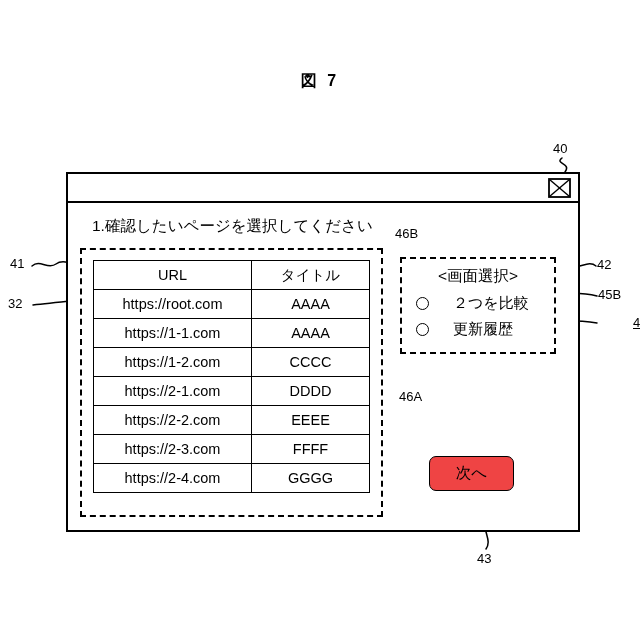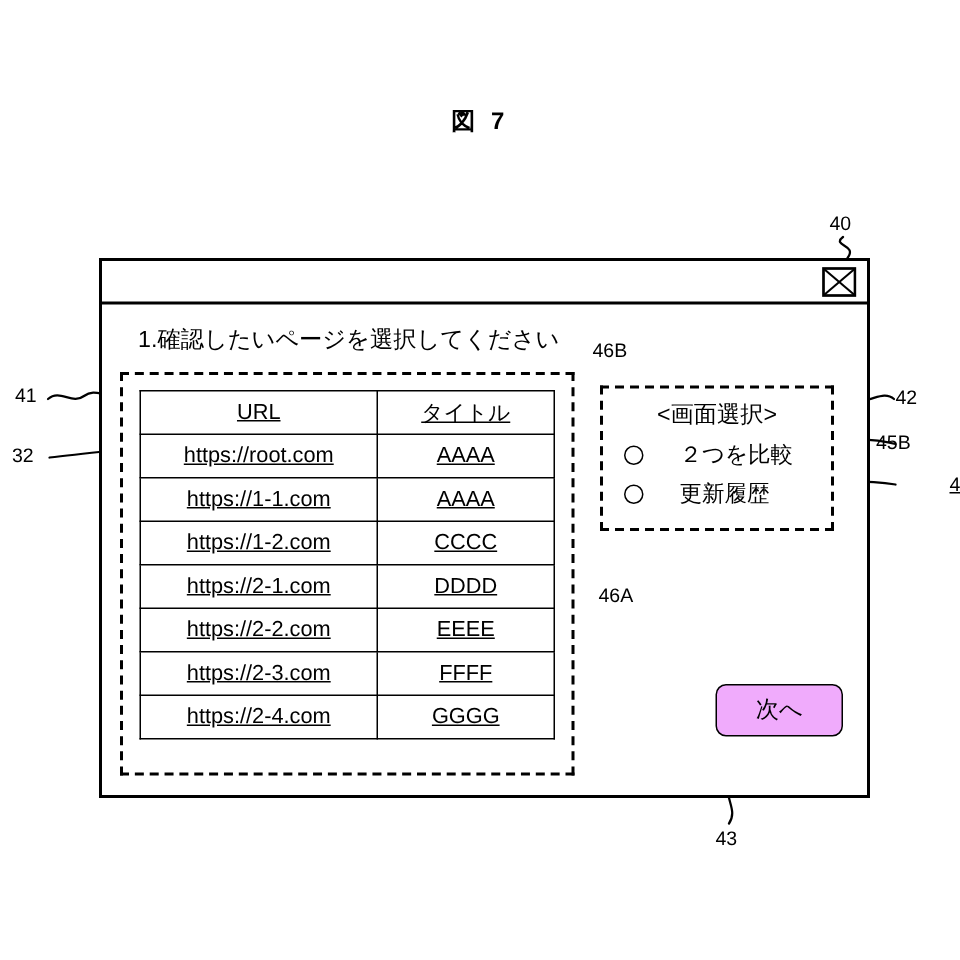--- a/index.html
+++ b/index.html
@@ -14,32 +14,32 @@
   .window { position:absolute; left:66px; top:172px; width:514px; height:360px;
             border:2px solid #000; background:#fff; }
   .titlebar { position:absolute; left:0; top:0; width:100%; height:29px; border-bottom:2px solid #000; }
   .close-box { position:absolute; right:7px; top:4px; width:23px; height:20px; cursor:pointer; line-height:0; }
 
   .instruction { position:absolute; left:24px; top:42px; font-size:15.5px; }
 
   .table-region { position:absolute; left:12px; top:74px; width:303px; height:269px; border:2px dashed #000; }
   table.page-table { position:absolute; left:11px; top:10px; border-collapse:collapse; background:#fff; }
   .page-table th, .page-table td { border:1.6px solid #000; font-size:14.5px; font-weight:normal;
-                                   text-align:center; height:29px; padding:0 4px; white-space:nowrap;text-decoration:underline; }
+                                   text-align:center; height:29px; padding:0 4px; white-space:nowrap; }
   .col-url { width:158px; }
   .col-title { width:118px; }
 
   .select-region { position:absolute; left:332px; top:83px; width:156px; height:97px; border:2px dashed #000; }
   .select-title { margin-top:7px; text-align:center; font-size:15.5px; }
   .radio-row { display:flex; align-items:center; gap:24px; margin:7px 0 0 14px; font-size:15px; cursor:pointer; }
   .radio-circle { width:13px; height:13px; border:1.6px solid #000; border-radius:50%; background:#fff; flex:0 0 auto; }
 
   .next-button { position:absolute; left:361px; top:282px; width:85px; height:35px;
-                 border:1.8px solid #000; border-radius:7px; background:#f0abfc;
-                 font-size:15.5px; font-family:inherit; cursor:pointer;margin-left:48px; }
+                 border:1.8px solid #000; border-radius:7px; background:#ef4444;
+                 font-size:15.5px; font-family:inherit; cursor:pointer; }
 
   .ref-label { position:absolute; font-size:13px; }
 </style>
 </head>
 <body>
 
 <div class="canvas">
 
   <svg class="overlay" viewBox="0 0 640 640">
     <defs>
@@ -126,19 +126,19 @@
     </div>
 
     <button class="next-button">次へ</button>
 
   </div>
 
   <div class="ref-label" style="left:553px; top:141px;">40</div>
   <div class="ref-label" style="left:10px;  top:256px;">41</div>
   <div class="ref-label" style="left:8px;   top:296px;">32</div>
   <div class="ref-label" style="left:597px; top:257px;">42</div>
-  <div class="ref-label" style="left:584px; top:287px;">45B</div>
+  <div class="ref-label" style="left:598px; top:287px;">45B</div>
   <div class="ref-label" style="left:633px; top:315px;text-decoration:underline;">45A</div>
   <div class="ref-label" style="left:395px; top:226px;">46B</div>
   <div class="ref-label" style="left:399px; top:389px;">46A</div>
   <div class="ref-label" style="left:477px; top:551px;">43</div>
 
 </div>
 
 </body></html>

